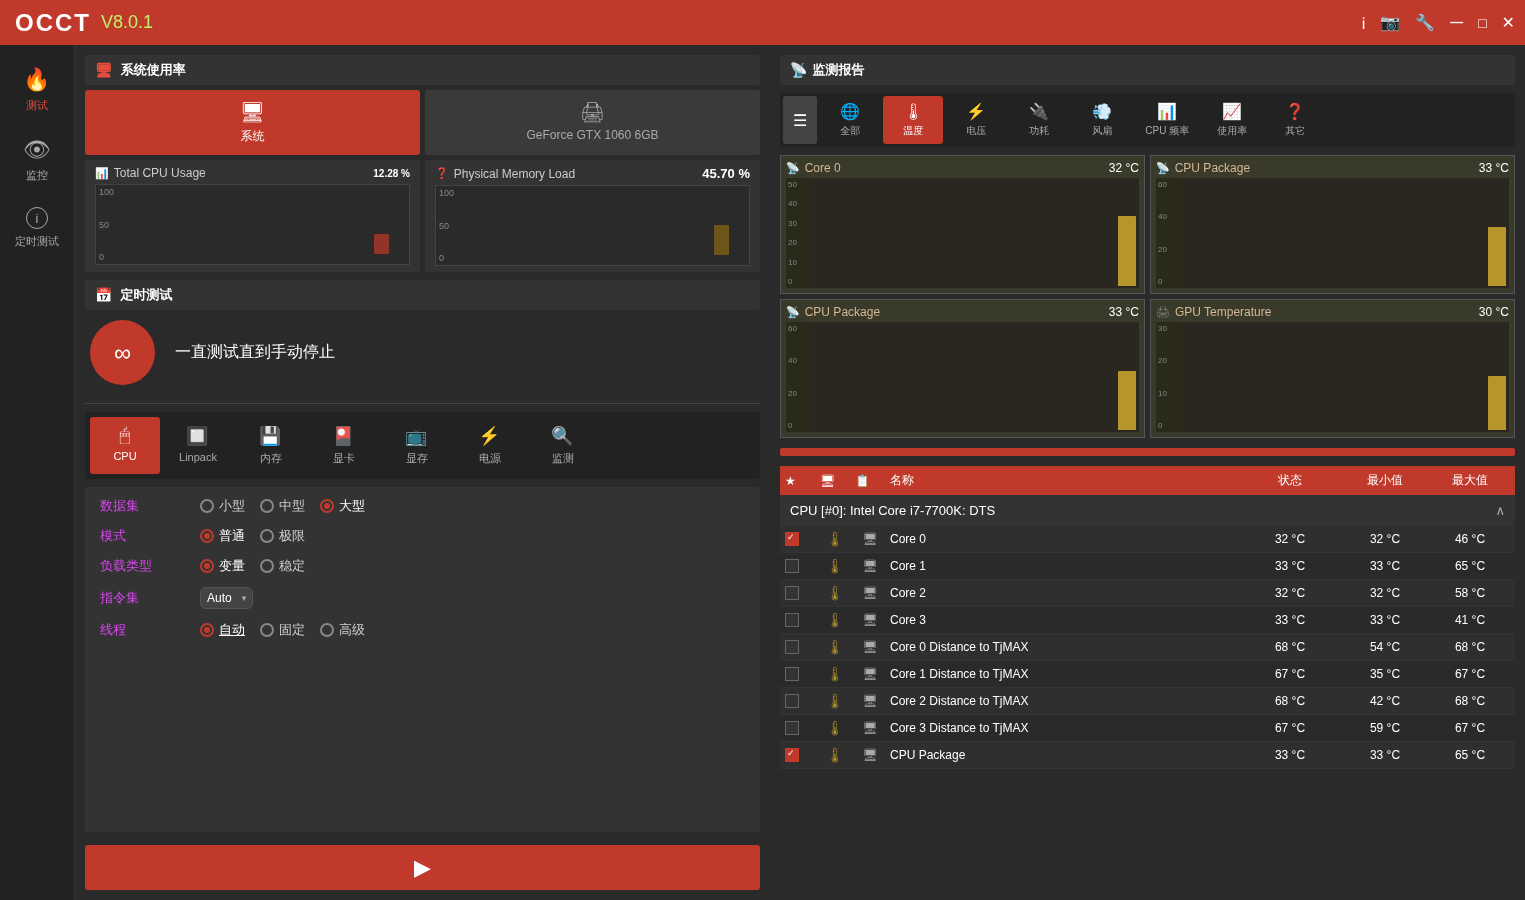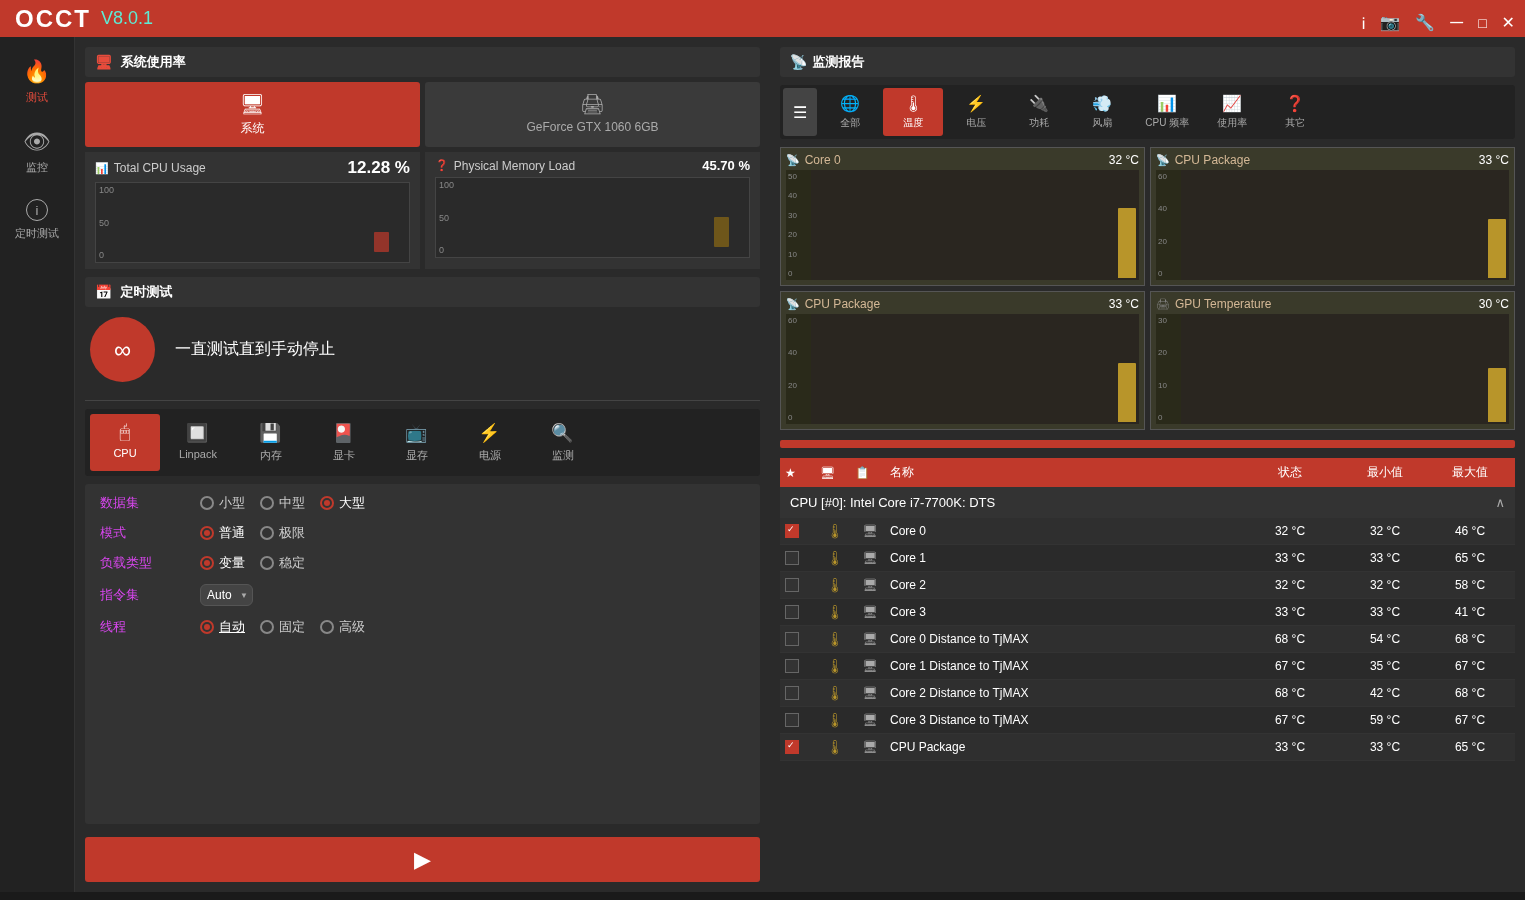--- a/index.html
+++ b/index.html
@@ -1,19 +1,19 @@
 <!DOCTYPE html>
 <html><head>
   <meta charset="utf-8">
   <style>
     * { margin: 0; padding: 0; box-sizing: border-box; }
     body { width: 1525px; height: 900px; background: #1a1a1a; font-family: 'Microsoft YaHei', Arial, sans-serif; overflow: hidden; color: #fff; }
 
     
-    .titlebar { background: #c0392b; height: 37px; display: flex; align-items: center; padding: 0 15px; position: relative; }
+    .titlebar { background: #c0392b; height: 45px; display: flex; align-items: center; padding: 0 15px; position: relative; }
     .titlebar-controls { position: absolute; right: 10px; top: 0; height: 45px; display: flex; align-items: center; gap: 15px; }
     .titlebar-icon { color: #fff; font-size: 16px; cursor: pointer; }
 
     
     .app-body { display: flex; height: calc(900px - 45px); }
 
     
     .sidebar { width: 75px; background: #222; display: flex; flex-direction: column; align-items: center; padding-top: 10px; border-right: 1px solid #333; }
     .sidebar-item { display: flex; flex-direction: column; align-items: center; padding: 12px 5px; cursor: pointer; width: 100%; color: #aaa; font-size: 11px; gap: 5px; }
     .sidebar-item.active { color: #e74c3c; }
@@ -115,21 +115,21 @@
     .occt-logo { display: flex; align-items: center; }
     .occt-text { font-size: 24px; font-weight: 900; color: #fff; letter-spacing: 2px; }
   </style>
 </head>
 <body>
 
 <div class="titlebar">
   <div class="occt-logo">
     <span class="occt-text">OCCT</span>
   </div>
-  <span style="font-size:18px;color:#5eead4;margin-left:10px;">V8.0.1</span>
+  <span style="font-size:18px;color:#bef264;margin-left:10px;">V8.0.1</span>
   <div class="titlebar-controls">
     <span class="titlebar-icon">ℹ</span>
     <span class="titlebar-icon">📷</span>
     <span class="titlebar-icon">🔧</span>
     <span class="titlebar-icon" style="font-size:18px;">─</span>
     <span class="titlebar-icon" style="font-size:14px;">□</span>
     <span class="titlebar-icon" style="font-size:16px;">✕</span>
   </div>
 </div>
 
@@ -168,21 +168,21 @@
         </div>
       </div>
       <div class="metrics-row" style="margin-top:5px;">
 
         <div class="metric-card">
           <div class="metric-header">
             <div class="metric-label">
               <span style="color:#e74c3c;font-size:11px;">📊</span>
               <span>Total CPU Usage</span>
             </div>
-            <span style="color:#fff;font-weight:bold;font-size:17px;">12.28 %</span>
+            <span style="color:#fff;font-weight:bold;font-size:10px;">12.28 %</span>
           </div>
           <div class="chart-area">
             <div class="chart-yaxis">
               <span>100</span>
               <span>50</span>
               <span>0</span>
             </div>
             <div class="chart-inner">
               <div class="chart-line"></div>
             </div>

